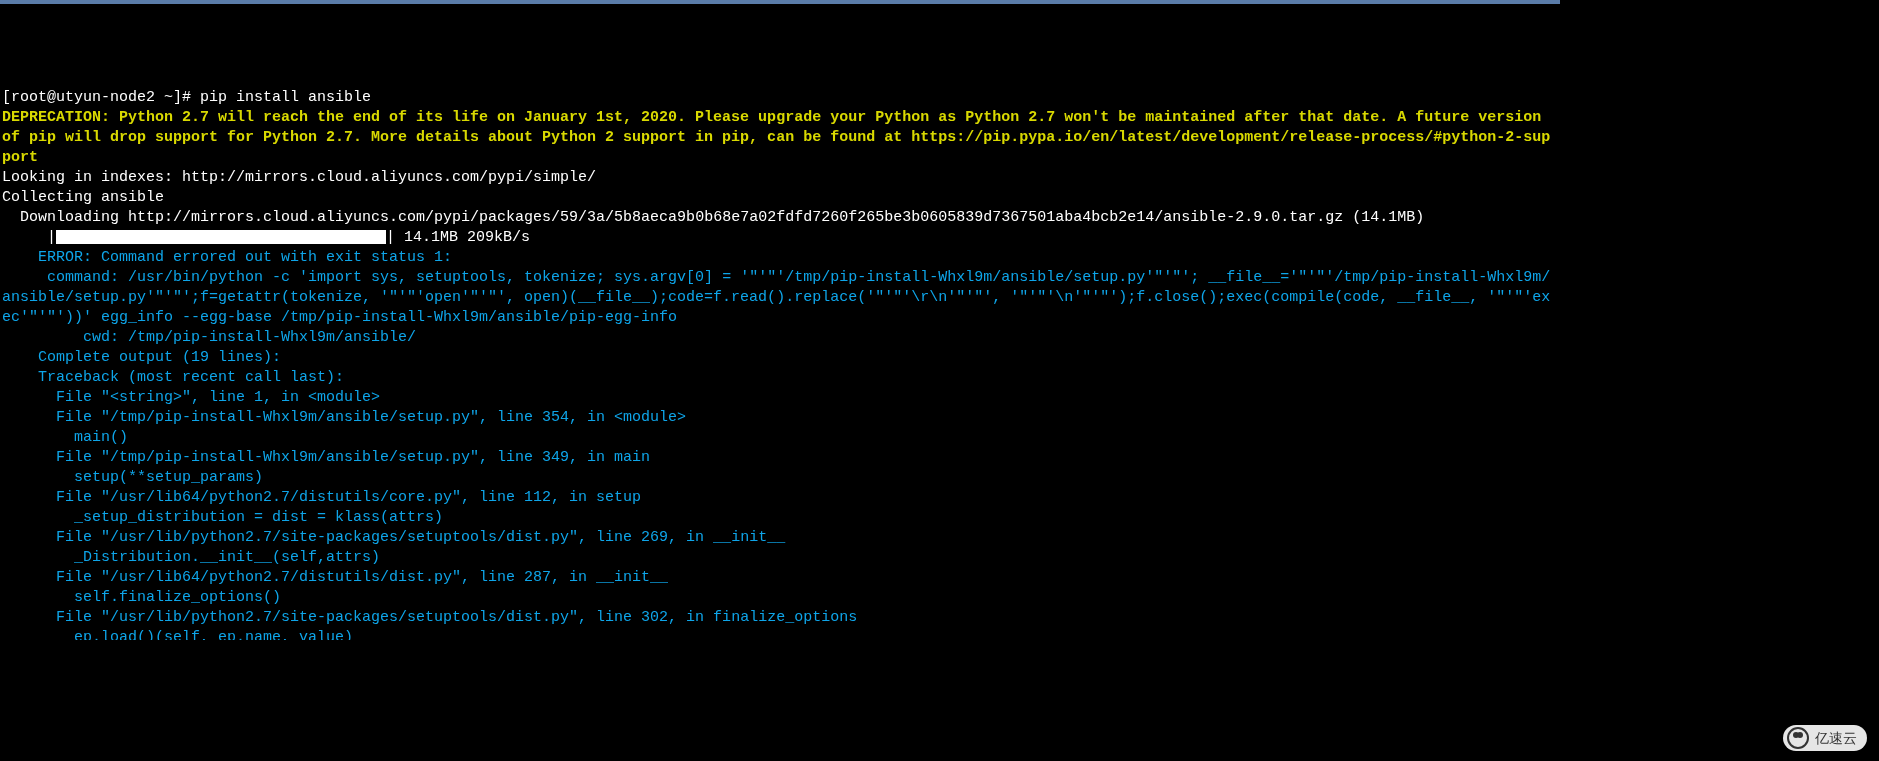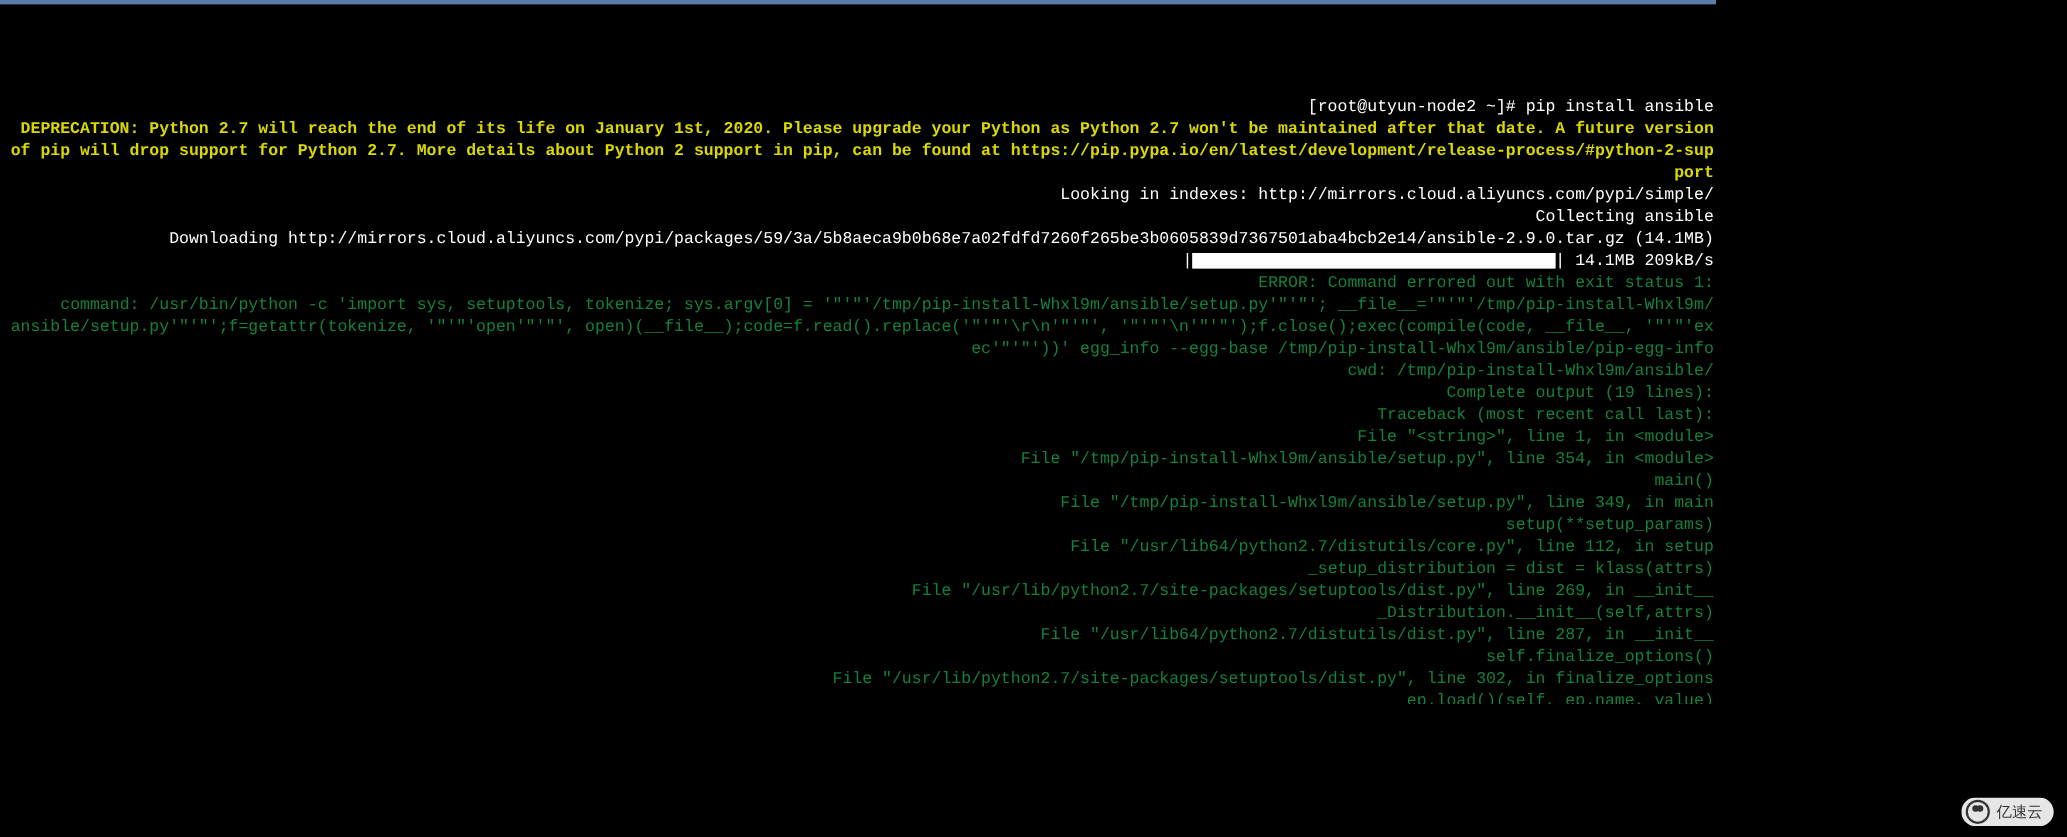--- a/index.html
+++ b/index.html
@@ -26,21 +26,21 @@
       color: #ffffff;
     }
     .white {
       color: #ffffff;
     }
     .yellow {
       color: #d9d900;
       font-weight: bold;
     }
     .dark-red {
-      color: #15803d;
+      color: #0ea5e9;
     }
     .progress-bar-container {
       display: inline-block;
       width: 330px;
       height: 14px;
       background: #ffffff;
       border: 1px solid #ffffff;
       vertical-align: middle;
     }
     .progress-bar-fill {
@@ -90,21 +90,20 @@
       position: absolute;
       width: 6px;
       height: 6px;
       background: #333;
       border-radius: 50%;
       top: 3px;
       right: 4px;
     }
     .line {
       display: block;
-      text-align: right;
     }
   </style>
 </head>
 <body>
 
 
 
 <div id="terminal-content"><span class="line"><span class="prompt">[root@utyun-node2 ~]# </span><span class="white">pip install ansible</span></span><span class="line yellow">DEPRECATION: Python 2.7 will reach the end of its life on January 1st, 2020. Please upgrade your Python as Python 2.7 won't be maintained after that date. A future version of pip will drop support for Python 2.7. More details about Python 2 support in pip, can be found at https://pip.pypa.io/en/latest/development/release-process/#python-2-support</span><span class="line white">Looking in indexes: http://mirrors.cloud.aliyuncs.com/pypi/simple/</span><span class="line white">Collecting ansible</span><span class="line white">  Downloading http://mirrors.cloud.aliyuncs.com/pypi/packages/59/3a/5b8aeca9b0b68e7a02fdfd7260f265be3b0605839d7367501aba4bcb2e14/ansible-2.9.0.tar.gz (14.1MB)</span><span class="line white"><span class="white">     |</span><span class="progress-bar-container"><span class="progress-bar-fill"></span></span><span class="white">| 14.1MB 209kB/s</span></span><span class="line dark-red">    ERROR: Command errored out with exit status 1:</span><span class="line dark-red">     command: /usr/bin/python -c 'import sys, setuptools, tokenize; sys.argv[0] = '"'"'/tmp/pip-install-Whxl9m/ansible/setup.py'"'"'; __file__='"'"'/tmp/pip-install-Whxl9m/ansible/setup.py'"'"';f=getattr(tokenize, '"'"'open'"'"', open)(__file__);code=f.read().replace('"'"'\r\n'"'"', '"'"'\n'"'"');f.close();exec(compile(code, __file__, '"'"'exec'"'"'))' egg_info --egg-base /tmp/pip-install-Whxl9m/ansible/pip-egg-info</span><span class="line dark-red">         cwd: /tmp/pip-install-Whxl9m/ansible/</span><span class="line dark-red">    Complete output (19 lines):</span><span class="line dark-red">    Traceback (most recent call last):</span><span class="line dark-red">      File "&lt;string&gt;", line 1, in &lt;module&gt;</span><span class="line dark-red">      File "/tmp/pip-install-Whxl9m/ansible/setup.py", line 354, in &lt;module&gt;</span><span class="line dark-red">        main()</span><span class="line dark-red">      File "/tmp/pip-install-Whxl9m/ansible/setup.py", line 349, in main</span><span class="line dark-red">        setup(**setup_params)</span><span class="line dark-red">      File "/usr/lib64/python2.7/distutils/core.py", line 112, in setup</span><span class="line dark-red">        _setup_distribution = dist = klass(attrs)</span><span class="line dark-red">      File "/usr/lib/python2.7/site-packages/setuptools/dist.py", line 269, in __init__</span><span class="line dark-red">        _Distribution.__init__(self,attrs)</span><span class="line dark-red">      File "/usr/lib64/python2.7/distutils/dist.py", line 287, in __init__</span><span class="line dark-red">        self.finalize_options()</span><span class="line dark-red">      File "/usr/lib/python2.7/site-packages/setuptools/dist.py", line 302, in finalize_options</span><span class="line dark-red">        ep.load()(self, ep.name, value)</span><span class="line dark-red">      File "/usr/lib/python2.7/site-packages/pkg_resources/__init__.py", line 2341, in load</span><span class="line dark-red">        return self.resolve()</span><span class="line dark-red">      File "/usr/lib/python2.7/site-packages/pkg_resources/__init__.py", line 2351, in resolve</span></div>
 
 <div class="watermark">

